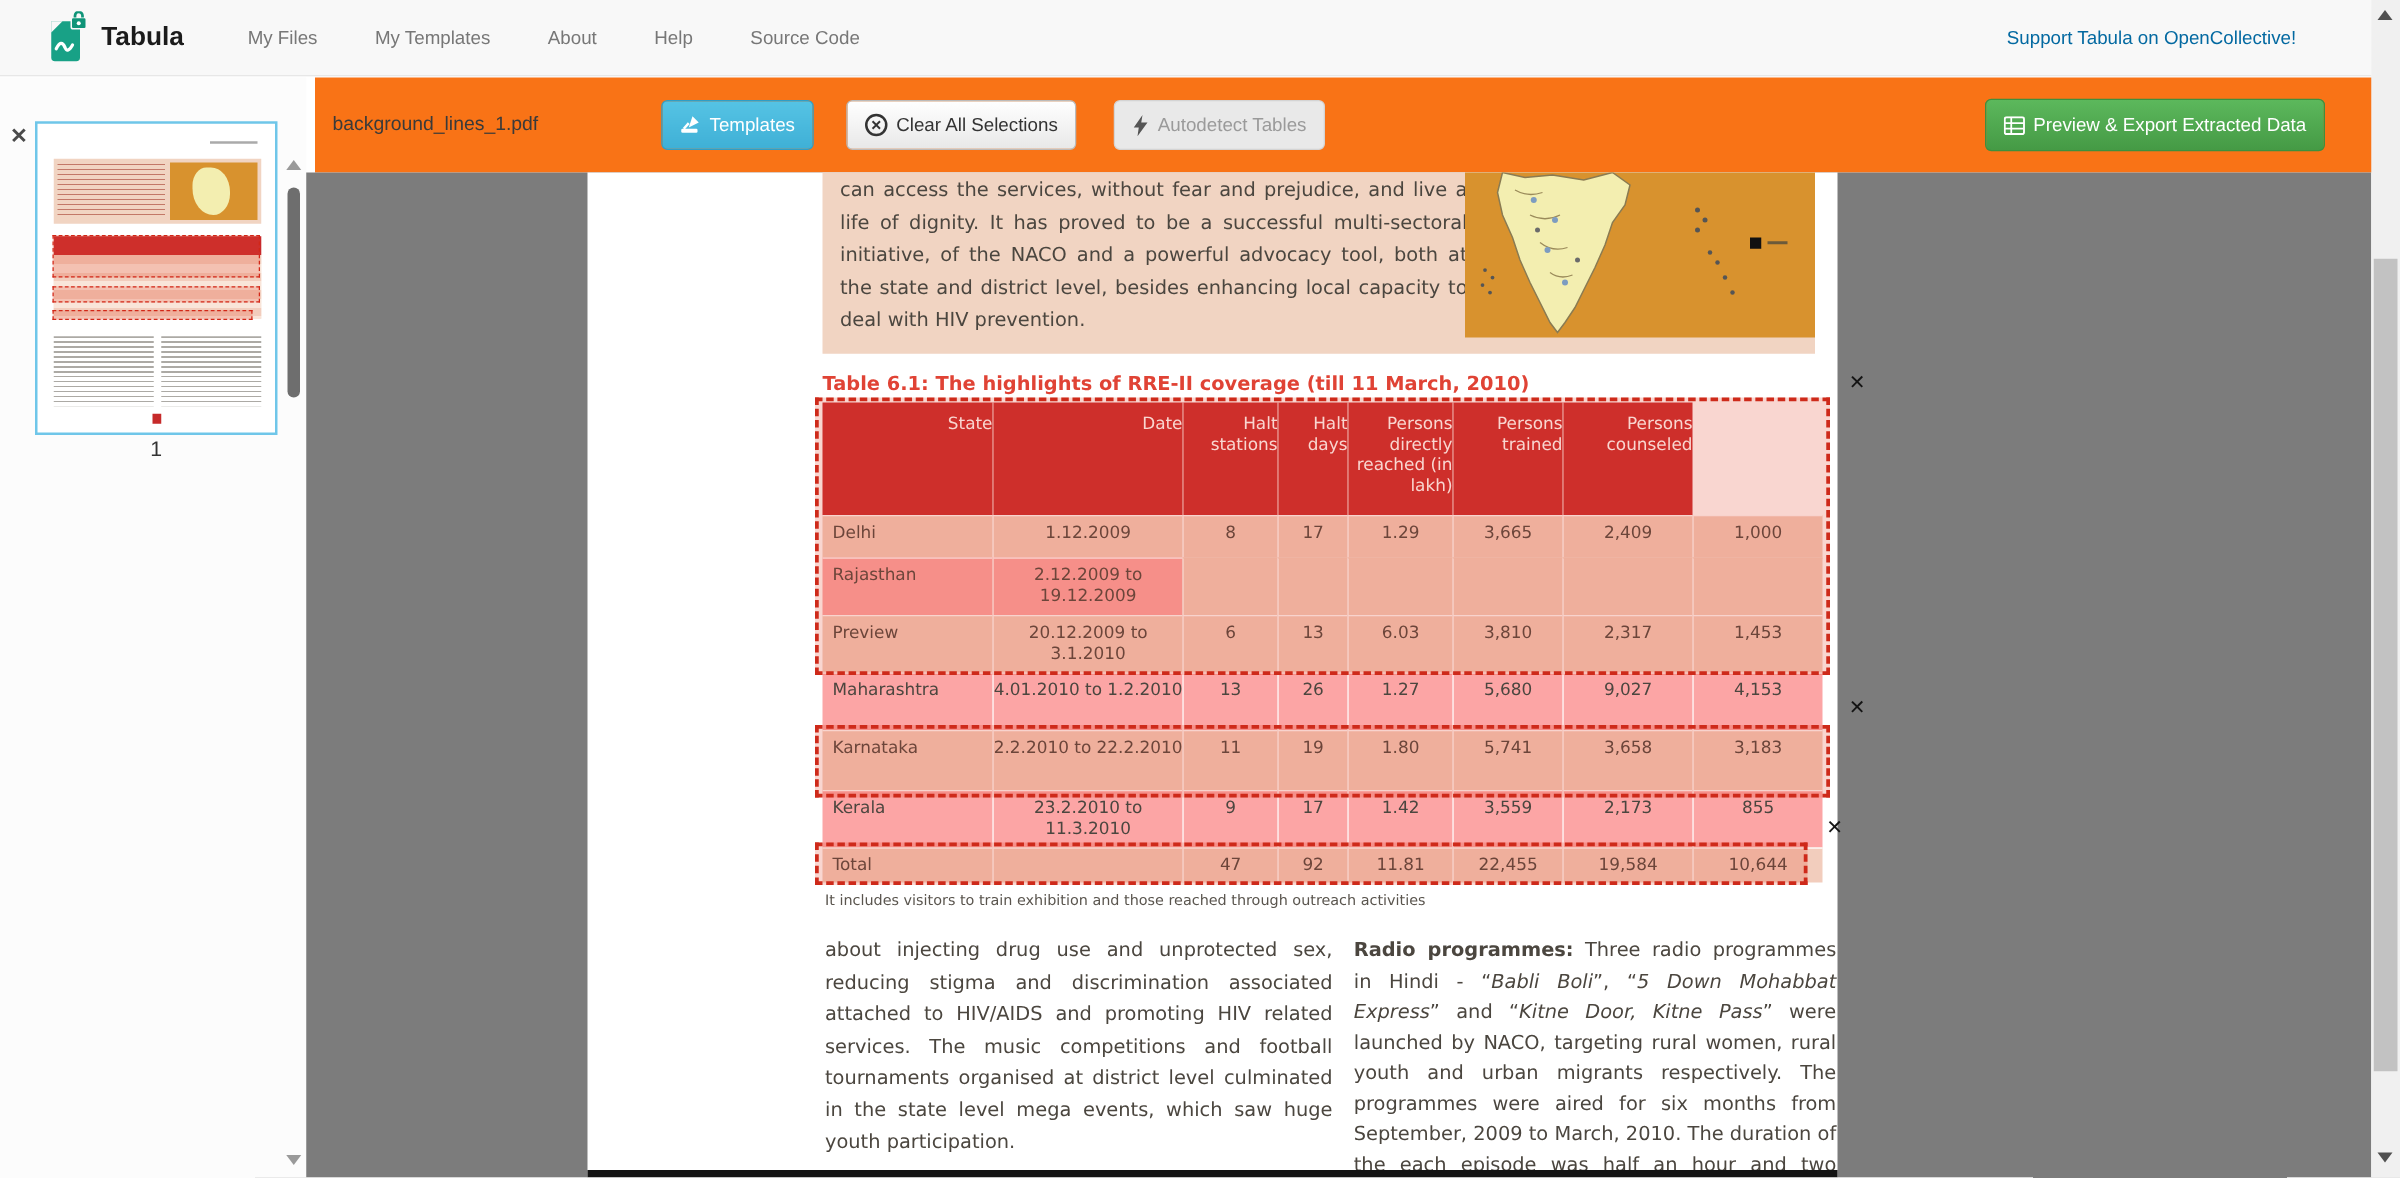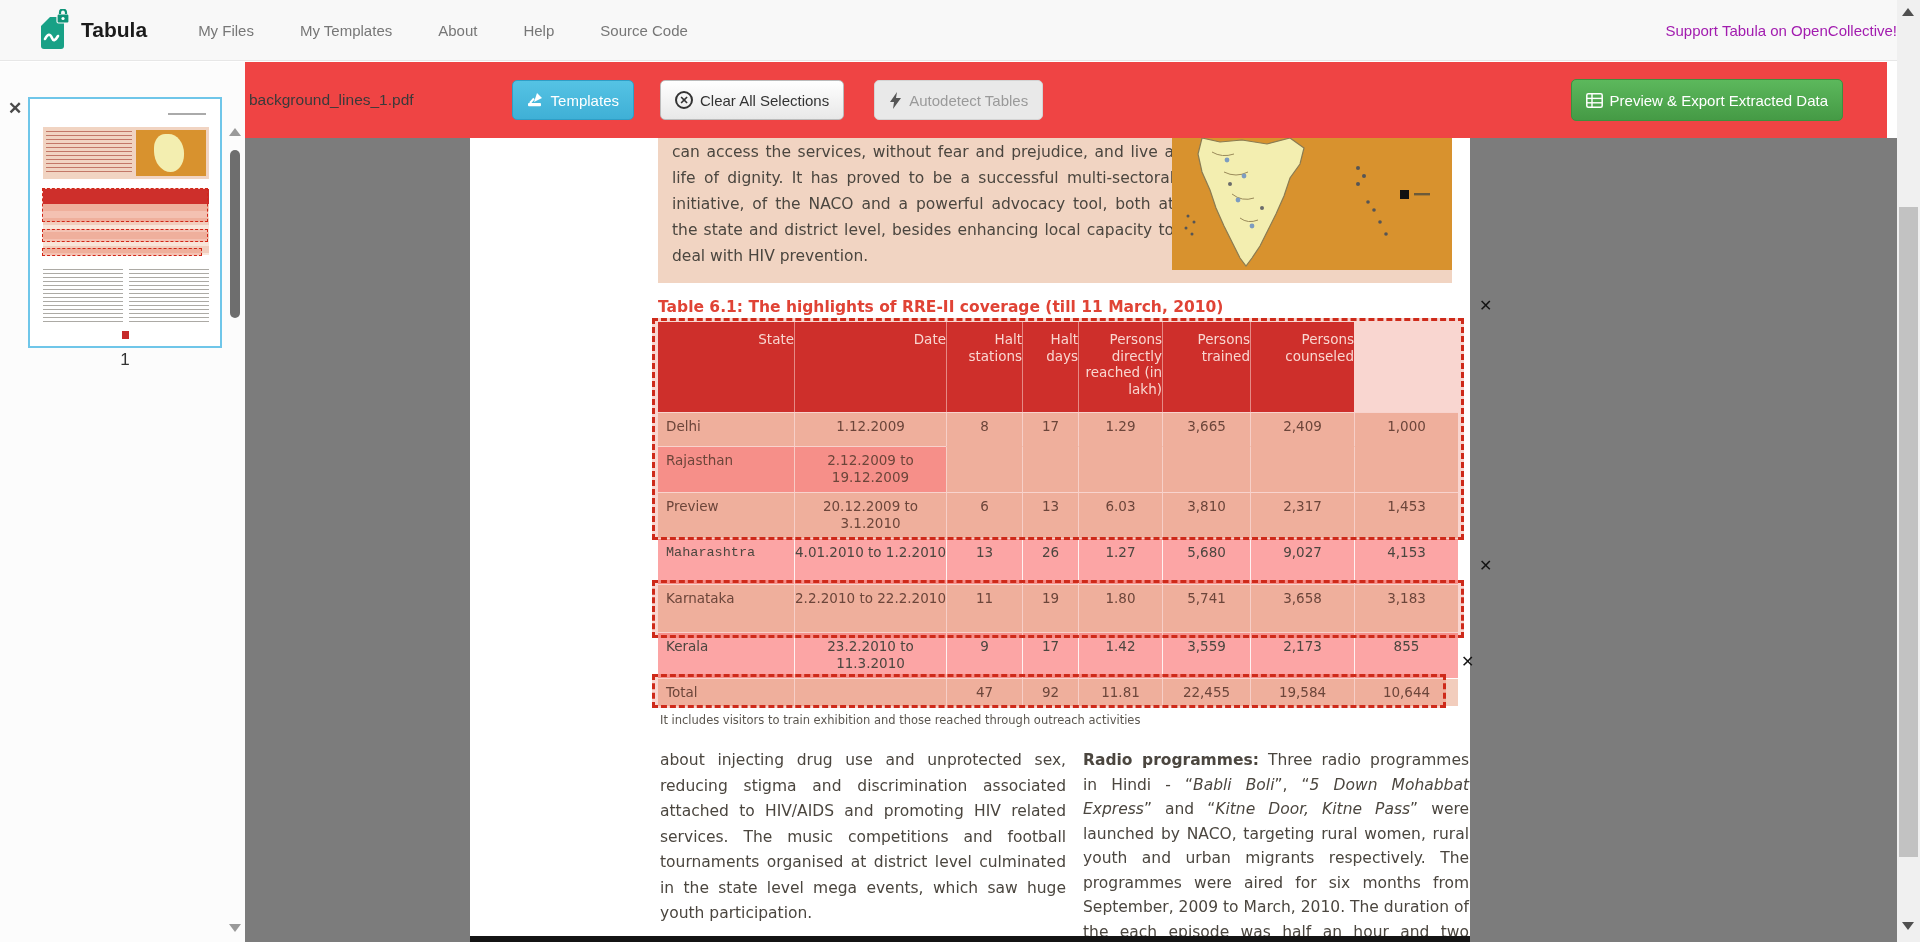--- a/index.html
+++ b/index.html
@@ -9,25 +9,25 @@
 
   
   .navbar { position:absolute; left:0; top:0; width:1897px; height:61px;
             background:#f8f8f8; border-bottom:1px solid #e7e7e7;
             display:flex; align-items:center; }
   .brand-wrap { display:flex; align-items:center; margin-left:35px; }
   .brand-logo { width:36px; height:42px; margin-right:10px; }
   .brand-name { font-size:21px; font-weight:bold; color:#1b1b1b; }
   .nav-items { display:flex; align-items:center; margin-left:28px; }
   .nav-item { color:#777; font-size:15px; padding:10px 23px; cursor:pointer; white-space:nowrap; }
-  .nav-right { margin-left:auto; color:#a21caf; font-size:15px; }
-
-  
-  .toolbar { position:absolute; left:235px; top:62px; width:1652px; height:76px;
-             background:#ef4444; display:flex; align-items:center; }
+  .nav-right { margin-left:auto; margin-right:60px; color:#0369a1; font-size:15px; }
+
+  
+  .toolbar { position:absolute; left:252px; top:62px; width:1652px; height:76px;
+             background:#f97316; display:flex; align-items:center; }
   .filename { margin-left:14px; font-size:15.5px; color:#3a3a3a; }
   .btn { display:inline-flex; align-items:center; gap:7px; font-size:15px;
          border-radius:5px; padding:0 14px; height:40px; cursor:pointer; white-space:nowrap; }
   .btn-templates { margin-left:98px; color:#fff;
          background:linear-gradient(#55c3e4,#3fb0d6); border:1px solid #2f9ec6; }
   .btn-clear { margin-left:26px; color:#333;
          background:linear-gradient(#ffffff,#e8e8e8); border:1px solid #bbb; }
   .btn-auto { margin-left:30px; color:#9a9a9a;
          background:#e9e9e9; border:1px solid #d4d4d4; cursor:default; }
   .btn-export { margin-left:auto; margin-right:44px; color:#fff; height:42px;
@@ -282,21 +282,21 @@
             <div class="td" style="width: 136px; height: 46px;">Preview</div>
             <div class="td" style="width: 152px; height: 46px;">20.12.2009 to 3.1.2010</div>
             <div class="td" style="width: 76px; height: 46px;">6</div>
             <div class="td" style="width: 56px; height: 46px;">13</div>
             <div class="td" style="width: 84px; height: 46px; text-align: center;">6.03</div>
             <div class="td" style="width: 88px; height: 46px;">3,810</div>
             <div class="td" style="width: 104px; height: 46px;">2,317</div>
             <div class="td" style="width: 104px; height: 46px;">1,453</div>
           </div>
           <div class="tr row-maharashtra shade-light">
-            <div class="td" style="width: 136px; height: 46px; font-family: Liberation Mono, monospace;">Maharashtra</div>
+            <div class="td" style="width: 136px; height: 46px;">Maharashtra</div>
             <div class="td" style="width: 152px; height: 46px;">4.01.2010 to 1.2.2010</div>
             <div class="td" style="width: 76px; height: 46px;">13</div>
             <div class="td" style="width: 56px; height: 46px;">26</div>
             <div class="td" style="width: 84px; height: 46px;">1.27</div>
             <div class="td" style="width: 88px; height: 46px;">5,680</div>
             <div class="td" style="width: 104px; height: 46px;">9,027</div>
             <div class="td" style="width: 104px; height: 46px;">4,153</div>
           </div>
           <div class="tr row-karnataka shade-dark">
             <div class="td" style="width: 136px; height: 48px;">Karnataka</div>

